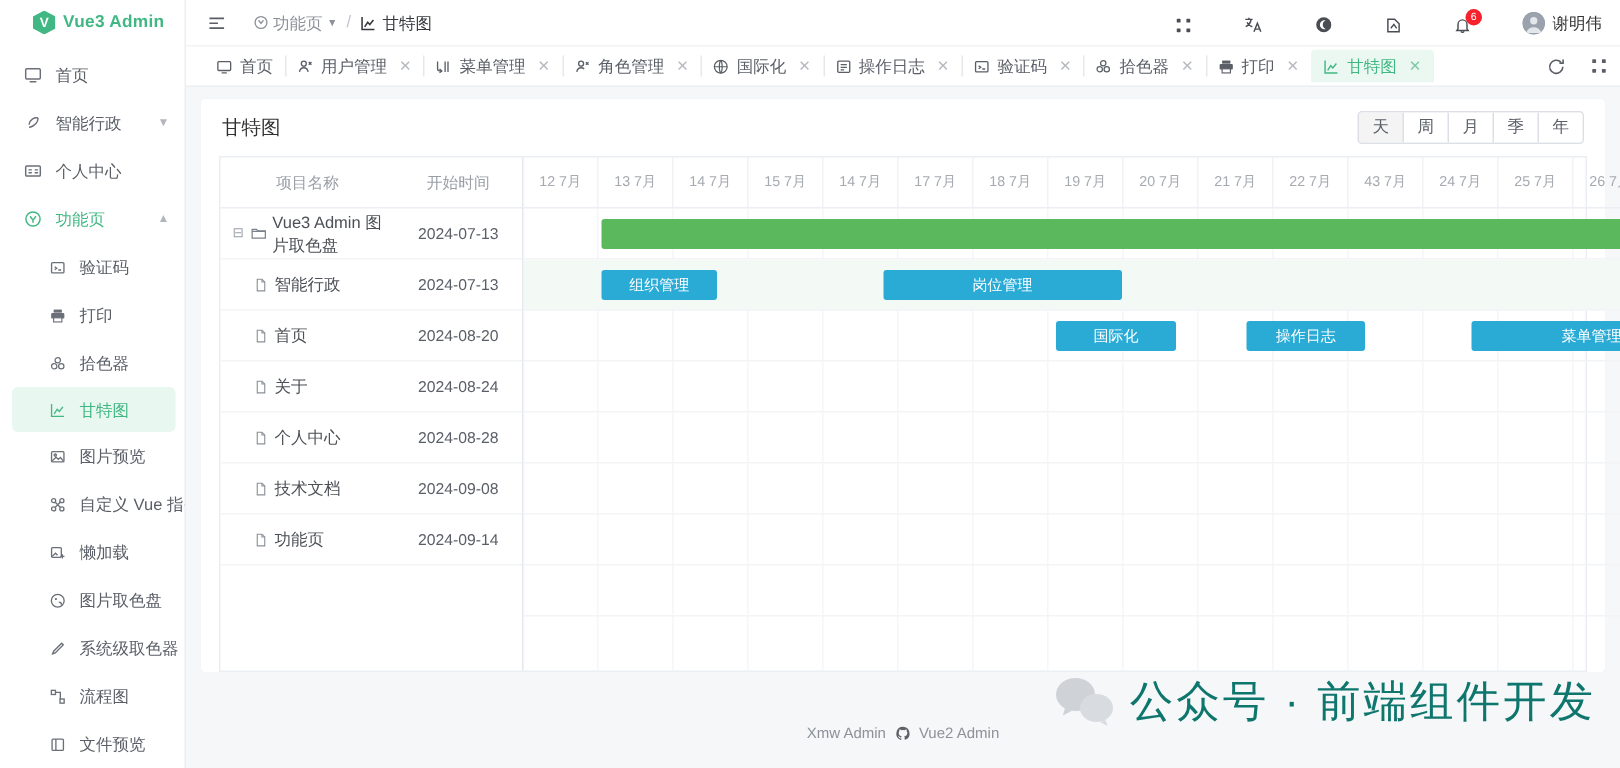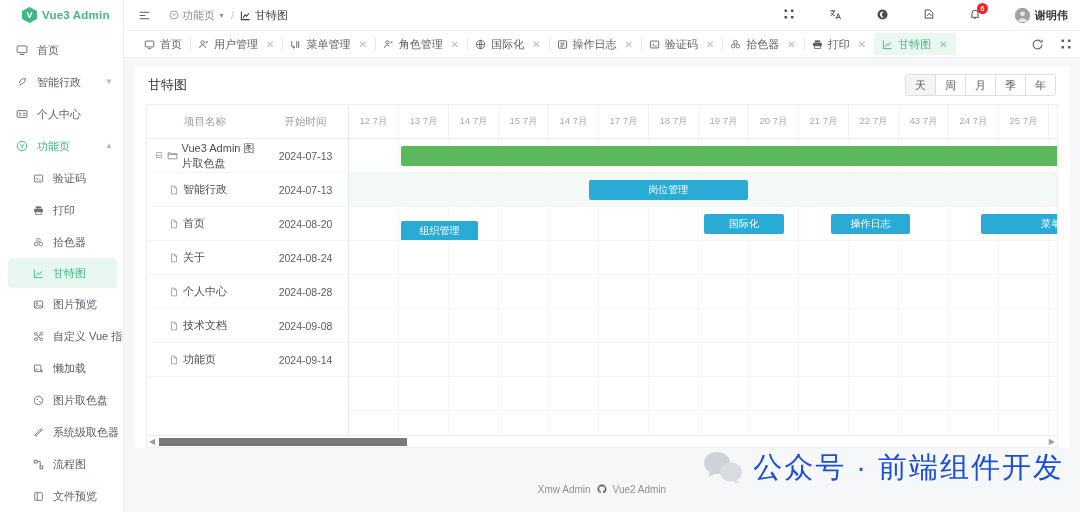--- a/index.html
+++ b/index.html
@@ -50,21 +50,21 @@
 
   .topbar {
     height:30px; background:#fff; display:flex; align-items:center;
     padding:0 12px 0 10px; flex:0 0 30px;
   }
   .collapse-ic { color:#5a5e66; font-size:13px; cursor:pointer; padding:0 4px; }
   .crumb { display:flex; align-items:center; gap:4px; margin-left:14px; font-size:11px; }
   .crumb .c1 { color:#8d9199; display:flex; align-items:center; gap:3px; cursor:pointer;}
   .crumb .sep { color:#c0c4cc; margin:0 2px; }
   .crumb .c2 { color:#36383d; display:flex; align-items:center; gap:4px; font-weight:500; }
-  .topbar-right { margin-left:auto; display:flex; align-items:flex-start; gap:34px;font-weight:bold; }
+  .topbar-right { margin-left:auto; display:flex; align-items:flex-end; gap:34px; }
   .tb-ic { color:#4a4d53; font-size:12px; cursor:pointer; display:flex; align-items:center; position:relative; }
   .badge {
     position:absolute; top:-5px; right:-7px; background:#f5222d; color:#fff;
     font-size:7px; border-radius:7px; min-width:11px; height:11px;
     display:flex; align-items:center; justify-content:center; padding:0 2px; line-height:1;
   }
   .user { display:flex; align-items:center; gap:5px; cursor:pointer; }
   .avatar { width:15px; height:15px; border-radius:50%; background:#8c95a3;
             display:flex; align-items:center; justify-content:center; font-size:8px; color:#fff; overflow:hidden;}
   .uname { font-size:11px; color:#333; }
@@ -99,21 +99,21 @@
   .card-title { font-size:13px; color:#303133; }
   .seg { margin-left:auto; display:flex; border:1px solid #dcdfe6; border-radius:3px; overflow:hidden; }
   .seg b {
     font-weight:normal; font-size:11px; color:#5a5e66; padding:3px 9px; cursor:pointer;
     border-right:1px solid #dcdfe6; background:#fff; line-height:14px;
   }
   .seg b:last-child { border-right:none; }
   .seg b.on { background:#f4f4f5; color:#5a5e66; }
 
   .gantt-wrap { flex:1; margin:0 12px 0 12px; border:1px solid #ebeef2; border-top:1px solid #ebeef2;
-                display:flex; flex-direction:column; min-height:0; position:relative; }
+                display:flex; flex-direction:row; min-height:0; position:relative; }
   .gantt { display:flex; flex:1; min-height:0; }
 
   
   .gt-left { flex:0 0 202px; border-right:1px solid #e4e7ed; display:flex; flex-direction:column; }
   .gt-left-head { height:34px; display:flex; align-items:center; flex:0 0 34px; border-bottom:1px solid #ebeef2; }
   .gt-left-head .th { font-size:10.5px; color:#9a9ea6; text-align:center; }
   .th-name { flex:0 0 116px; }
   .th-date { flex:1; }
   .gt-left-body { flex:1; }
   .gt-row {
@@ -157,21 +157,21 @@
   .f1 { display:flex; align-items:center; gap:6px; }
   .f1 .gh { display:flex; align-items:center; }
   .f2 { color:#9a9ea6; }
 
   
   .watermark {
     position:absolute; right:16px; bottom:24px; display:flex; align-items:center; gap:10px;
     pointer-events:none; z-index:5;
   }
   .wm-ic { color:#cfd3d8; display:flex; align-items:center; }
-  .wm-tx { font-size:29px; color:#1d4ed8; letter-spacing:2px; white-space:nowrap;text-align:center; }
+  .wm-tx { font-size:29px; color:#0f766e; letter-spacing:2px; white-space:nowrap;text-align:center; }
   svg { display:block; }
 </style>
 </head>
 <body>
 
 <div class="app">
 
   <aside class="sidebar">
     <div class="logo">
       <span class="logo-mark">
@@ -714,21 +714,21 @@
                     <div class="gcol"></div>
                     <div class="gcol"></div>
                     <div class="gcol"></div>
                     <div class="gcol"></div>
                   </div>
                 <div class="rows" id="bar-rows">
                     <div class="brow">
                       <div class="bar green" style="left: 52px; width: 870px;"></div>
                     </div>
                     <div class="brow tint">
-                      <div class="bar blue" style="left: 52px; width: 77px; margin-top: 41px;">
+                      <div class="bar blue" style="left: 52px; width: 77px;">
                         <span>组织管理</span>
                       </div>
                       <div class="bar blue" style="left: 240px; width: 158.5px;">
                         <span>岗位管理</span>
                       </div>
                     </div>
                     <div class="brow">
                       <div class="bar blue" style="left: 355px; width: 80px;">
                         <span>国际化</span>
                       </div>

